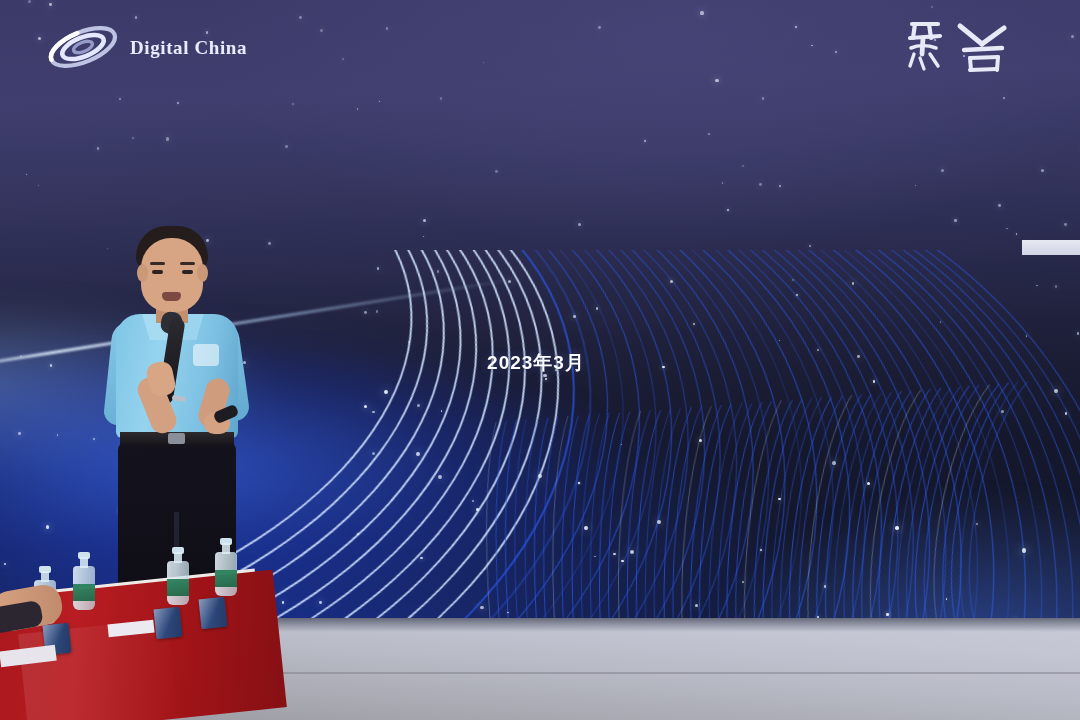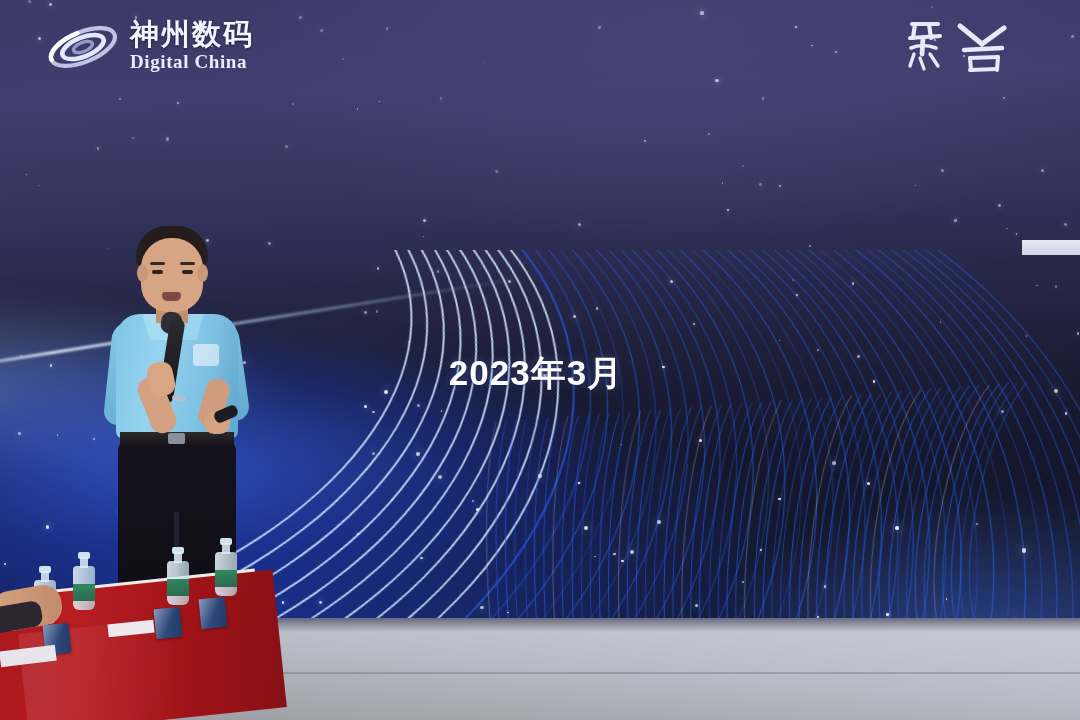--- a/index.html
+++ b/index.html
@@ -54,21 +54,21 @@
 
   
   .title-main{
     position:absolute; left:0; right:0; top:176px; text-align:center;
     font-size:48px; font-weight:700; letter-spacing:3px; color:#ffffff;
     text-shadow:0 0 10px rgba(120,150,255,.45), 0 2px 4px rgba(0,0,0,.55);
     white-space:nowrap;
   }
   .title-date{
     position:absolute; left:0; right:8px; top:350px; text-align:center;
-    font-size:35px; font-weight:700; color:#fdfdff; letter-spacing:1px;
+    font-size:19px; font-weight:700; color:#fdfdff; letter-spacing:1px;
     text-shadow:0 0 8px rgba(110,140,240,.4), 0 1px 3px rgba(0,0,0,.5);
   }
   .title-company{
     position:absolute; left:0; right:0; top:456px; text-align:center;
     font-size:29px; font-weight:700; color:#ffffff; letter-spacing:2px;
     text-shadow:0 0 9px rgba(130,170,255,.55), 0 1px 3px rgba(0,0,0,.45);
   }
 
   
   .brand-dc{ position:absolute; left:46px; top:18px; display:flex; align-items:center; gap:10px; }
@@ -459,21 +459,20 @@
         <svg viewBox="0 0 74 58" width="74" height="58" aria-hidden="true">
           <g transform="rotate(-22 37 29)">
             <ellipse cx="37" cy="29" rx="34" ry="15" fill="none" stroke="#c9cfee" stroke-width="4.2" opacity=".92"></ellipse>
             <ellipse cx="37" cy="29" rx="22" ry="9.5" fill="none" stroke="#e3e8ff" stroke-width="4.6"></ellipse>
             <ellipse cx="37" cy="29" rx="10" ry="4.6" fill="none" stroke="#aab2dd" stroke-width="3.4" opacity=".8"></ellipse>
             <path d="M3 29 a34 15 0 0 1 34 -15" fill="none" stroke="#ffffff" stroke-width="4.6" stroke-linecap="round"></path>
           </g>
         </svg>
       </div>
       <div class="dc-text">
-        <div class="dc-cn">神州数码</div>
         <div class="dc-en">Digital China</div>
       </div>
     </div>
 
     <div class="brand-jh">
       <div class="jh-cal">
         <svg viewBox="0 0 130 62" width="130" height="62" aria-hidden="true">
           <g stroke="#f0f3ff" fill="none" stroke-linecap="round" stroke-width="4.2" opacity=".95">
 
             <path d="M14 10 L40 10"></path>

